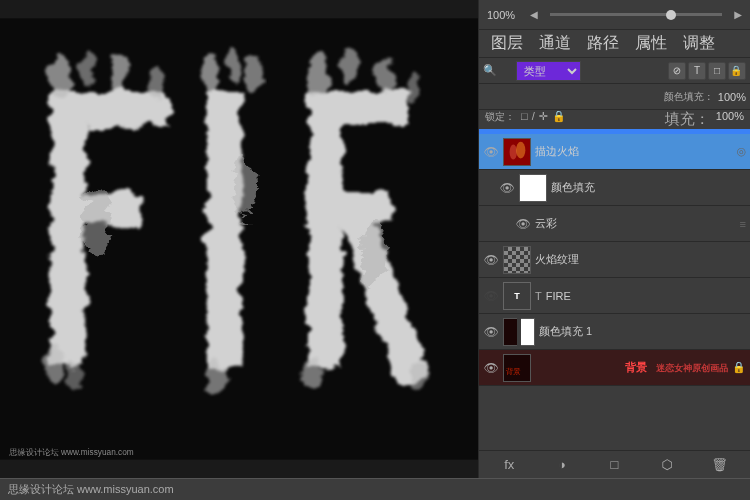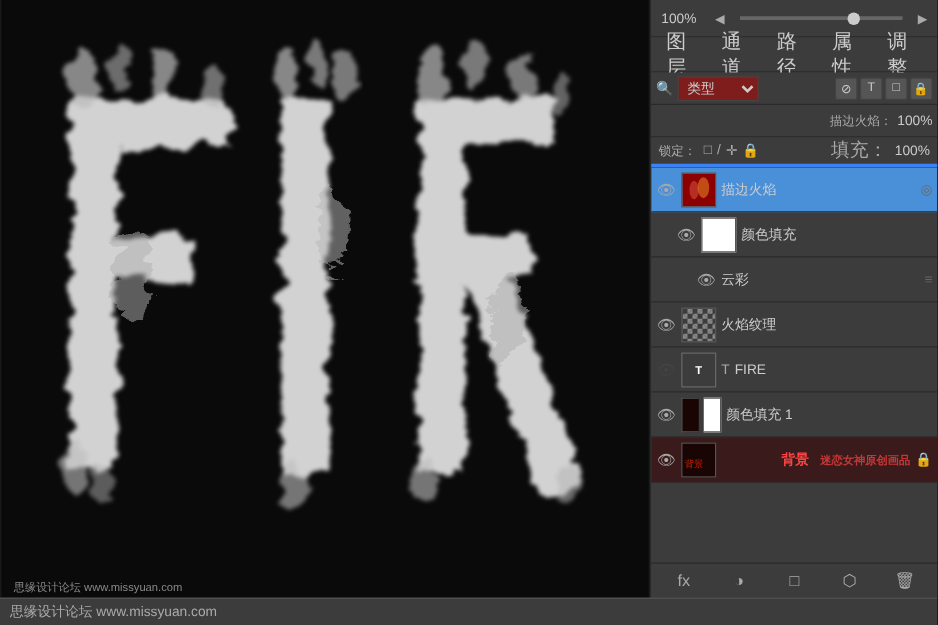--- a/index.html
+++ b/index.html
@@ -53,21 +53,21 @@
       padding: 0 8px;
     }
 
     .bottom-bar-text {
       color: #aaa;
       font-size: 11px;
     }
 
     
     .right-panel {
-      width: 230px;
+      width: 272px;
       background: #3c3c3c;
       border-left: 1px solid #2a2a2a;
       display: flex;
       flex-direction: column;
       color: #ccc;
     }
 
     
     .panel-top {
       height: 30px;
@@ -139,28 +139,29 @@
       background: #3c3c3c;
       border-bottom: 1px solid #2a2a2a;
     }
 
     .search-icon-wrap {
       color: #888;
       font-size: 11px;
     }
 
     .filter-select {
-      background: #7f1d1d;
+      background: #6d28d9;
       color: #ccc;
       border: 1px solid #444;
       font-size: 11px;
       padding: 1px 3px;
       height: 20px;
       width: 65px;
       outline: none;
+      margin-left: 16px;
     }
 
     .filter-icons {
       display: flex;
       gap: 2px;
       margin-left: auto;
     }
 
     .filter-icon-btn {
       width: 18px;
@@ -206,25 +207,25 @@
 
     .opacity-value {
       color: #ccc;
       font-size: 11px;
     }
 
     
     .lock-row {
       height: 24px;
       display: flex;
-      align-items: center;
+      align-items: flex-start;
       padding: 0 6px;
       gap: 6px;
       background: #3c3c3c;
-      border-bottom: 3px solid #3b82f6;
+      border-bottom: 5px solid #3b82f6;
     }
 
     .lock-label {
       color: #aaa;
       font-size: 10px;
     }
 
     .lock-icons {
       display: flex;
       gap: 4px;
@@ -483,21 +484,21 @@
       </select>
       <div class="filter-icons">
         <div class="filter-icon-btn">⊘</div>
         <div class="filter-icon-btn">T</div>
         <div class="filter-icon-btn">□</div>
         <div class="filter-icon-btn">🔒</div>
       </div>
     </div>
 
     <div class="blend-row">
-      <span class="opacity-label">描边火焰：</span>
+      <span class="opacity-label">颜色填充：</span>
       <span class="opacity-value">100%</span>
     </div>
 
     <div class="lock-row">
       <span class="lock-label">锁定：</span>
       <div class="lock-icons">
         <span class="lock-icon-btn">□</span>
         <span class="lock-icon-btn">/</span>
         <span class="lock-icon-btn">✛</span>
         <span class="lock-icon-btn">🔒</span>

